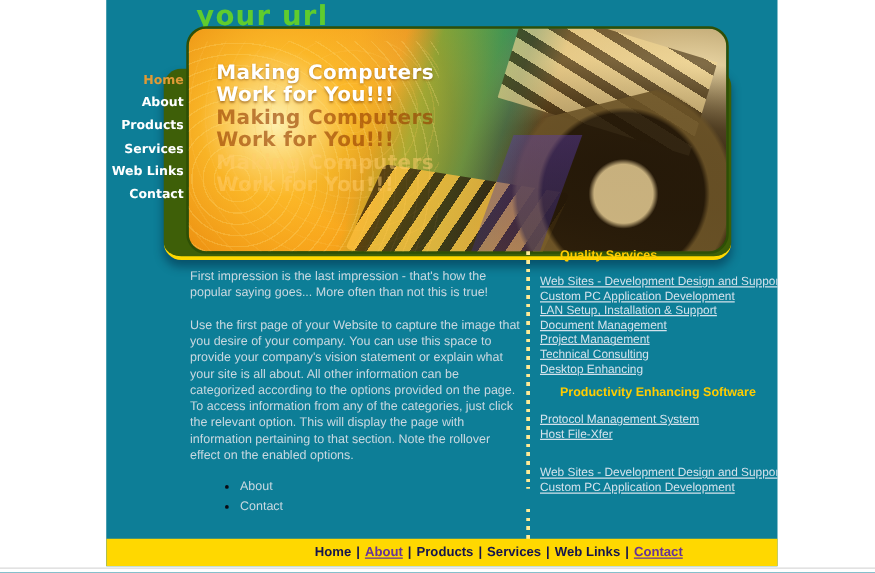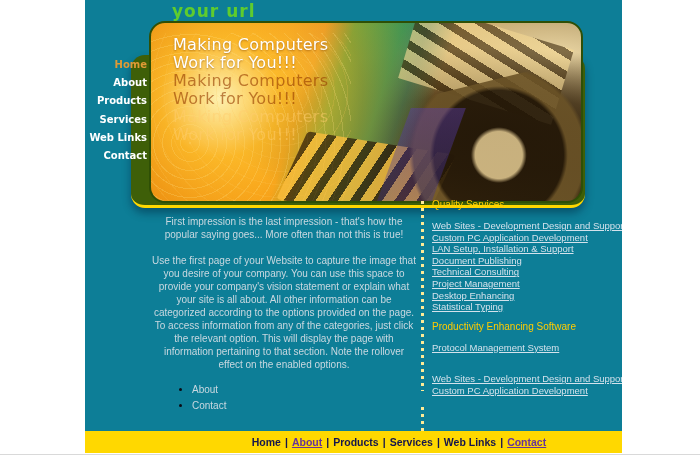--- a/index.html
+++ b/index.html
@@ -10,22 +10,22 @@
   }
   
   .site{
     position:absolute;left:85px;top:0;width:537px;height:453px;
     background:var(--c-teal,#0d7e97);overflow:hidden;
   }
   .bottom-line{position:absolute;left:0;top:454px;width:700px;height:1px;background:#d9d9d9;}
   
   .site-title{
     position:absolute;left:72px;top:1px;
-    font-family:"DejaVu Sans",sans-serif;font-weight:bold;font-size:17px;
-    color:var(--c-lime,#5fcc2e);letter-spacing:1px;margin-left:15px;
+    font-family:"DejaVu Sans",sans-serif;font-weight:bold;font-size:22px;
+    color:var(--c-lime,#5fcc2e);letter-spacing:1px;
   }
   
   .card{
     position:absolute;left:46px;top:55px;width:454px;height:150px;
     background:var(--c-card_green,#3e5f08);
     border-bottom:3px solid var(--c-yellow,#ffd800);
     border-radius:14px;
     box-shadow:0 5px 8px rgba(0,30,55,.45);
   }
   
@@ -58,56 +58,56 @@
     position:absolute;right:-35px;top:55px;width:210px;height:165px;opacity:.9;
     transform:rotate(-14deg);
     background:radial-gradient(circle at 45% 45%, #d8c08a 0 16%, #241808 19% 44%, #6b5327 47% 58%, rgba(0,0,0,0) 61%);
   }
   .hero-purple{
     position:absolute;left:238px;top:85px;width:55px;height:120px;opacity:.5;
     transform:skewX(-20deg);
     background:linear-gradient(180deg, rgba(90,60,170,.9), rgba(40,40,140,.6));
   }
   .hero-text{
-    position:absolute;left:22px;top:13px;z-index:3;
-    font-family:"DejaVu Sans",sans-serif;font-weight:normal;font-size:16px;
+    position:absolute;left:22px;top:26px;z-index:3;
+    font-family:"DejaVu Sans",sans-serif;font-weight:bold;font-size:16px;
     line-height:18px;letter-spacing:.3px;white-space:nowrap;
   }
   .ht-solid{color:#ffffff;text-shadow:0 1px 2px rgba(120,60,0,.55);}
   .ht-g1{color:rgba(150,60,0,.62);}
   .ht-g2{color:rgba(255,205,110,.5);}
   
   .nav{position:absolute;left:0;top:56px;width:62px;text-align:right;z-index:4;}
   .nav-item{
     height:18.2px;line-height:18.2px;cursor:pointer;
     font-family:"DejaVu Sans",sans-serif;font-weight:bold;font-size:10px;
     color:#ffffff;white-space:nowrap;
   }
   .nav-item.active{color:var(--c-nav_active,#e09a35);}
   
   .main{
     position:absolute;left:67px;top:215px;width:264px;
     color:var(--c-body_text,#c9d8e0);font-size:10px;line-height:13px;
   }
-  .main p{margin:0 0 13px 0;text-align:center;}
+  .main p{margin:0 0 13px 0;}
   .main ul{margin:3px 0 0 0;padding-left:40px;}
   .main li{margin-bottom:4px;line-height:12px;cursor:pointer;}
   .main li::marker{color:#0b0b14;}
   
   .sidebar{position:absolute;left:336px;top:199px;width:210px;}
   .dots-a,.dots-b{
     position:absolute;left:0;width:3px;
     background:repeating-linear-gradient(to bottom, #ffeb96 0 3px, rgba(0,0,0,0) 3px 7px);
   }
   .dots-a{top:2px;height:190px;}
   .dots-b{top:208px;height:26px;}
   .sb-content{margin-left:11px;}
   .sb-title{
-    color:var(--c-heading_gold,#ffcc00);font-weight:normal;font-size:10px;
-    margin:0 0 10px 0;white-space:nowrap;
+    color:var(--c-heading_gold,#ffcc00);font-weight:bold;font-size:10px;
+    margin:0 0 10px 16px;white-space:nowrap;
   }
   .sb-link{
     font-size:9.5px;line-height:11.6px;color:var(--c-link_light,#d4e2ec);
     text-decoration:underline;cursor:pointer;white-space:nowrap;
   }
   .sb-sec2{margin-top:8px;}
   .sb-sec3{margin-top:20px;}
   
   .footer{
     position:absolute;left:0;top:431px;width:628px;height:22px;z-index:6;
@@ -163,28 +163,28 @@
   </div>
 
   <div class="sidebar">
     <div class="dots-a"></div>
     <div class="dots-b"></div>
     <div class="sb-content">
       <div class="sb-title">Quality Services</div>
       <div class="sb-link">Web Sites - Development Design and Support</div>
       <div class="sb-link">Custom PC Application Development</div>
       <div class="sb-link">LAN Setup, Installation &amp; Support</div>
-      <div class="sb-link">Document Publishing</div>
+      <div class="sb-link">Document Management</div>
+      <div class="sb-link">Project Management</div>
       <div class="sb-link">Technical Consulting</div>
-      <div class="sb-link">Project Management</div>
       <div class="sb-link">Desktop Enhancing</div>
-      <div class="sb-link">Statistical Typing</div>
 
       <div class="sb-title sb-sec2">Productivity Enhancing Software</div>
       <div class="sb-link">Protocol Management System</div>
+      <div class="sb-link">Host File-Xfer</div>
 
       <div class="sb-sec3">
         <div class="sb-link">Web Sites - Development Design and Support</div>
         <div class="sb-link">Custom PC Application Development</div>
       </div>
     </div>
   </div>
 
   <div class="footer">
     <span class="f-item">Home</span><span class="f-sep">|</span><span class="f-item visited">About</span><span class="f-sep">|</span><span class="f-item">Products</span><span class="f-sep">|</span><span class="f-item">Services</span><span class="f-sep">|</span><span class="f-item">Web Links</span><span class="f-sep">|</span><span class="f-item visited">Contact</span>

